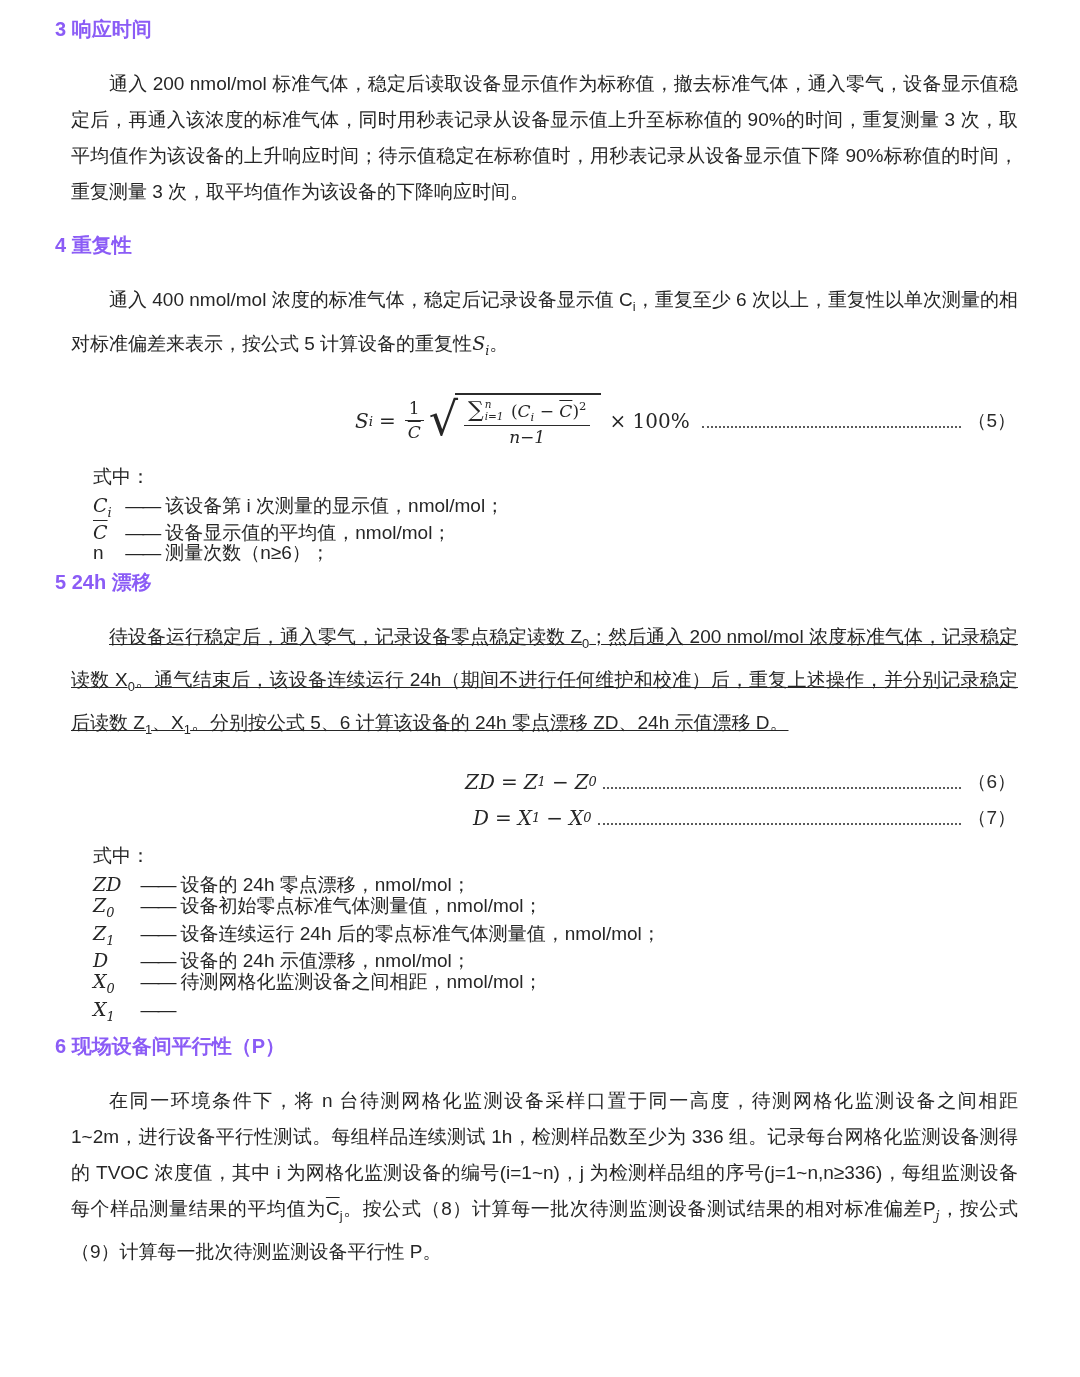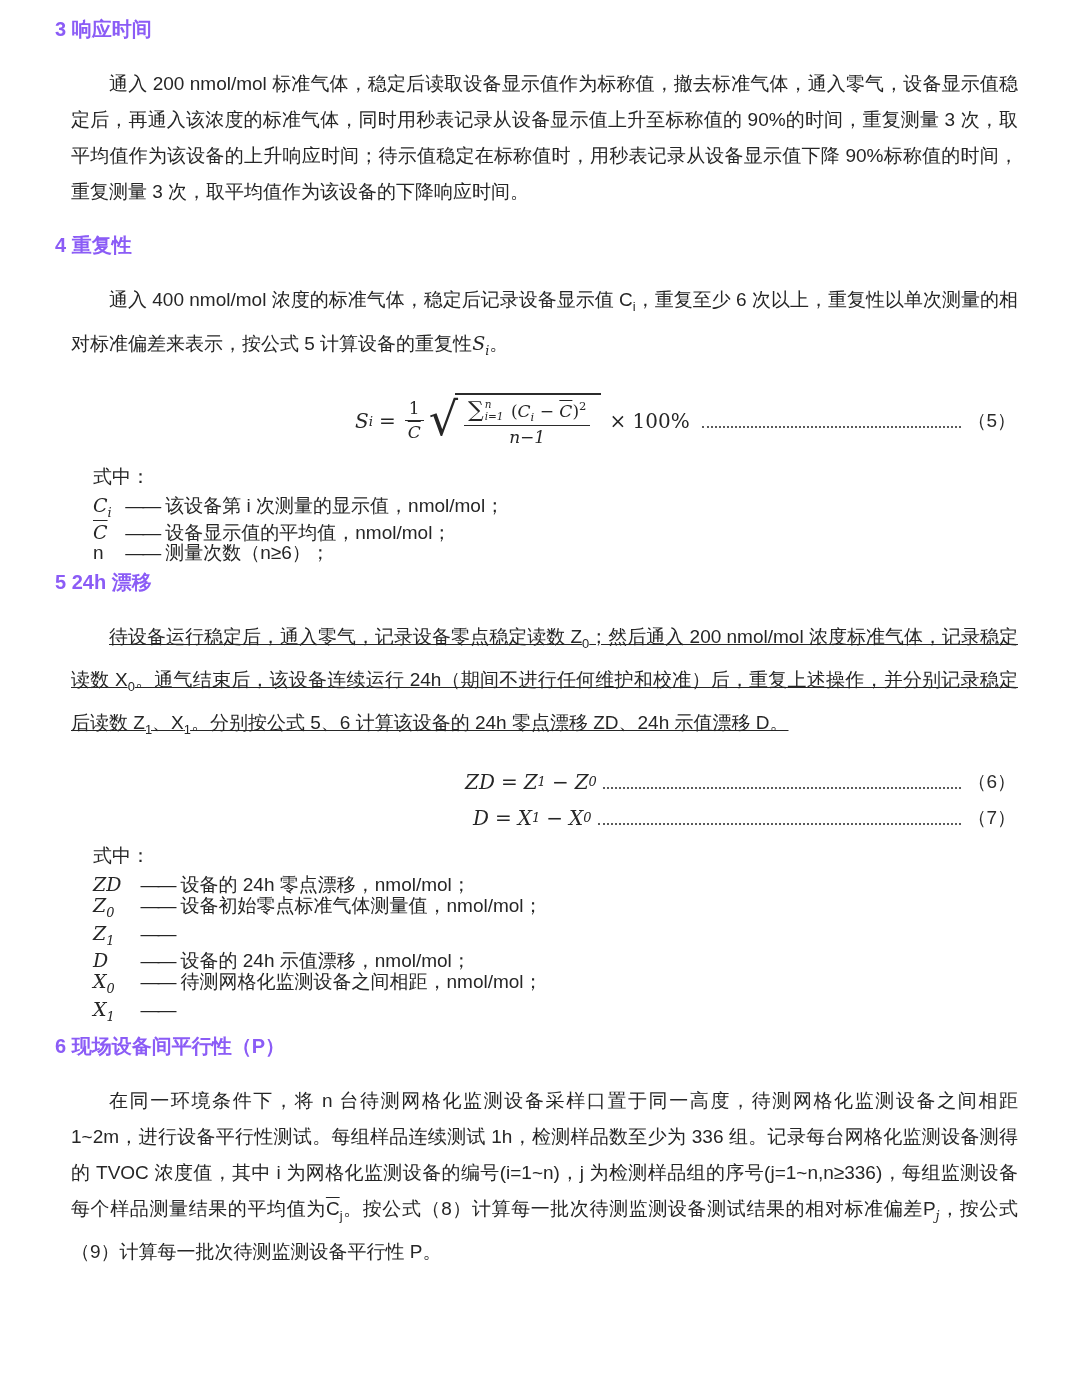--- a/index.html
+++ b/index.html
@@ -217,20 +217,21 @@
       <span class="def-desc">设备的 24h 零点漂移，nmol/mol；</span>
     </div>
     <div class="def-row">
       <span class="def-term"><span class="it">Z</span><sub class="it">0</sub></span>
       <span class="def-dash">——</span>
       <span class="def-desc">设备初始零点标准气体测量值，nmol/mol；</span>
     </div>
     <div class="def-row">
       <span class="def-term"><span class="it">Z</span><sub class="it">1</sub></span>
       <span class="def-dash">——</span>
+      <span class="def-desc">设备连续运行 24h 后的零点标准气体测量值，nmol/mol；</span>
     </div>
     <div class="def-row">
       <span class="def-term"><span class="it">D</span></span>
       <span class="def-dash">——</span>
       <span class="def-desc">设备的 24h 示值漂移，nmol/mol；</span>
     </div>
     <div class="def-row">
       <span class="def-term"><span class="it">X</span><sub class="it">0</sub></span>
       <span class="def-dash">——</span>
       <span class="def-desc">待测网格化监测设备之间相距，nmol/mol；</span>

